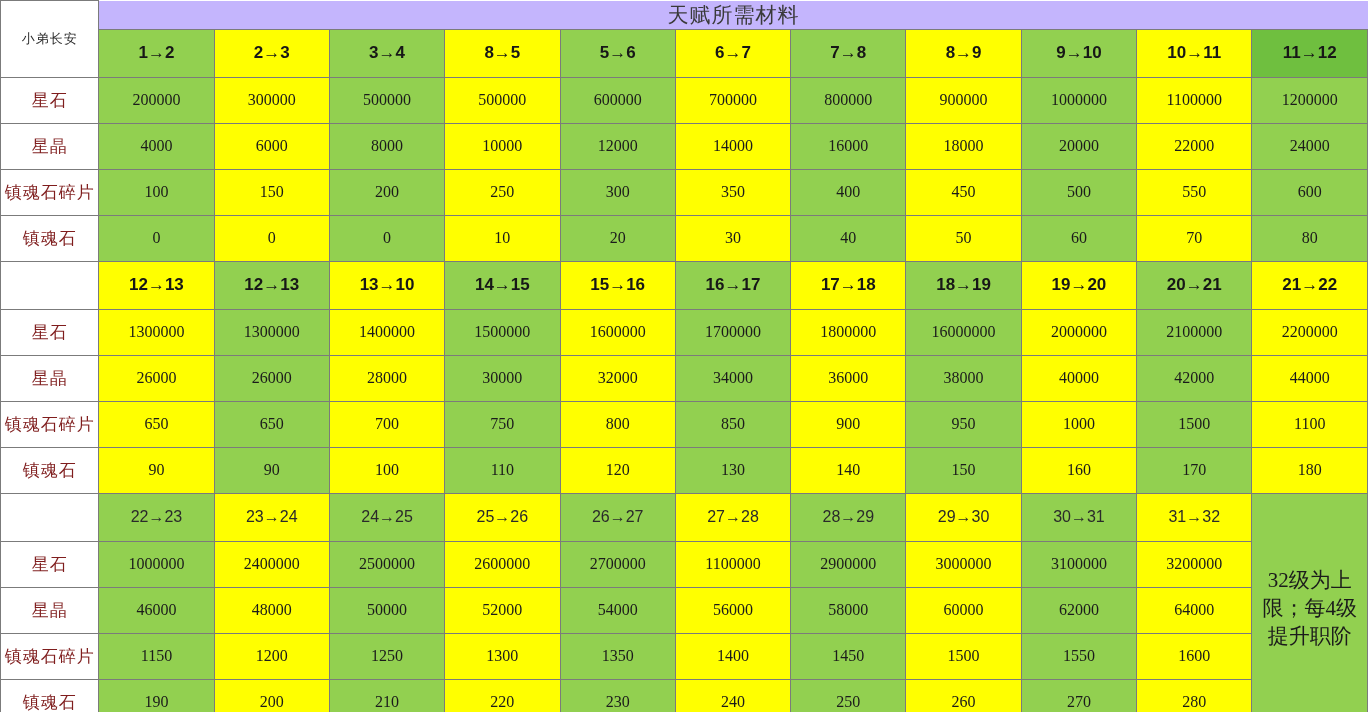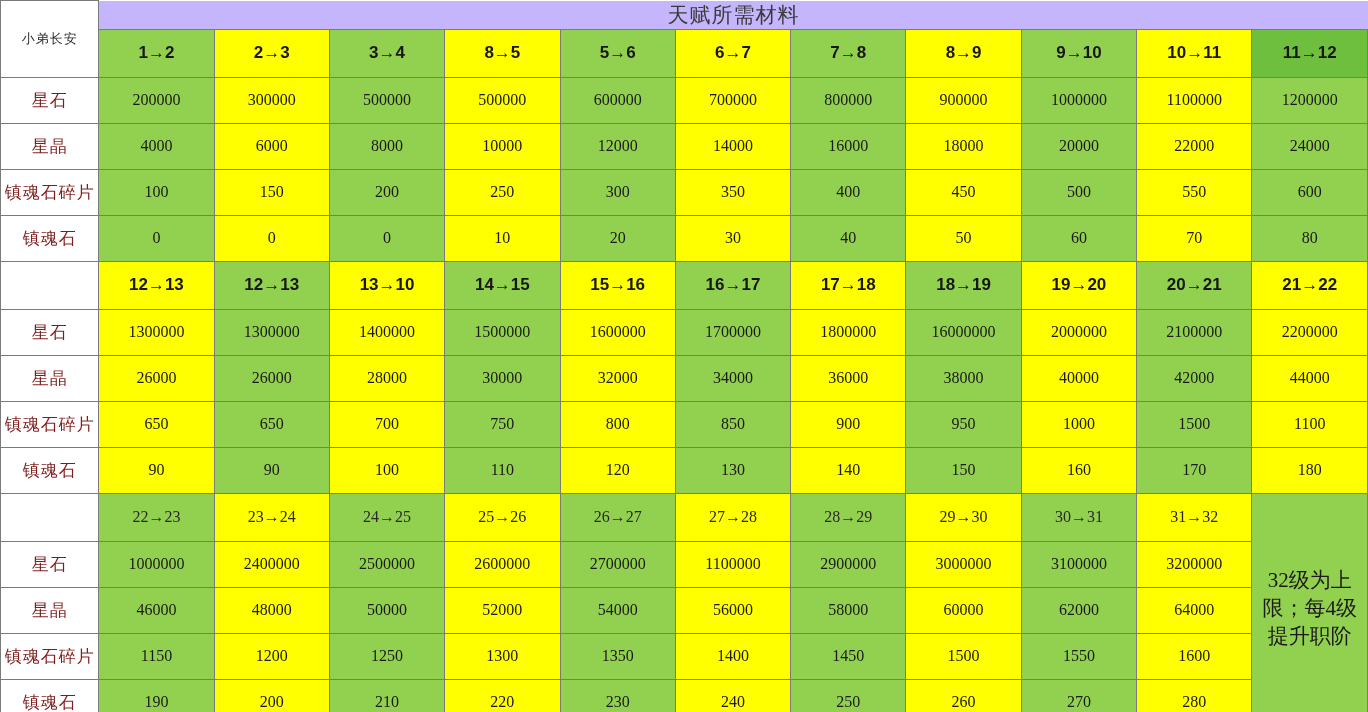--- a/index.html
+++ b/index.html
@@ -67,21 +67,21 @@
   .hdr {
     font-size: 17px;
     font-weight: bold;
     color: #171717;
     font-family: "Liberation Sans", "DejaVu Sans", sans-serif;
   }
   .hdr-light {
     font-size: 16px;
     font-weight: normal;
     color: #2a2a2a;
-    font-family: Liberation Serif, serif;
+    font-family: Liberation Sans, sans-serif;
   }
   .val {
     font-size: 16px;
     color: #1b1b1b;
     font-family: "Liberation Serif", "DejaVu Serif", serif;
   }
   .note-cell {
     font-size: 21px;
     color: #1b1b1b;
     line-height: 1.32;

